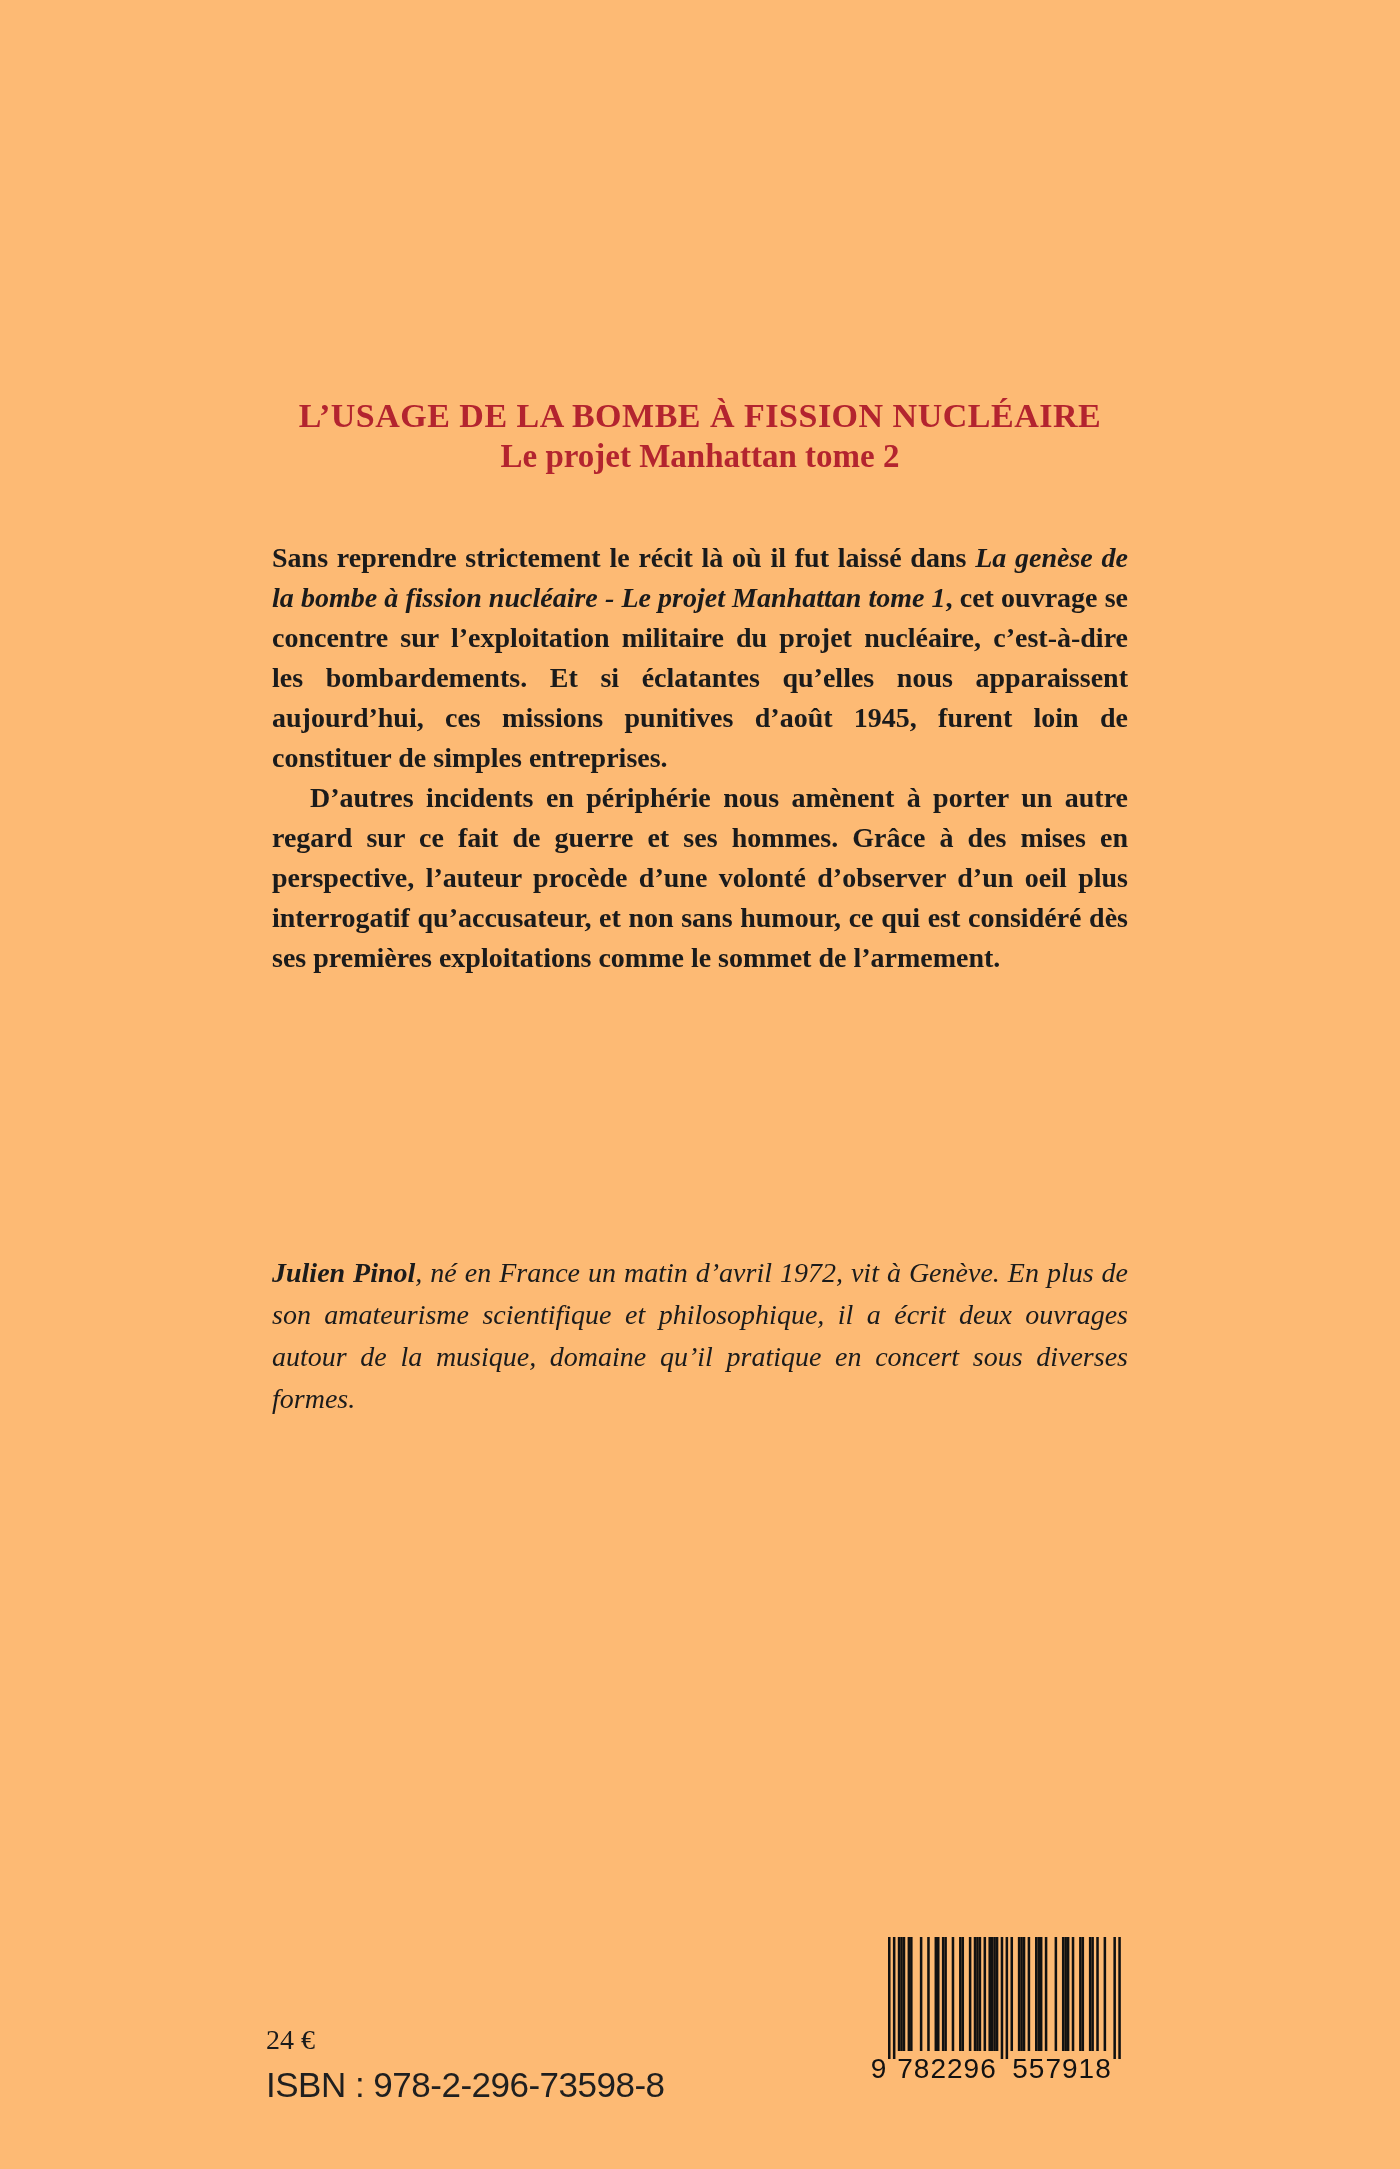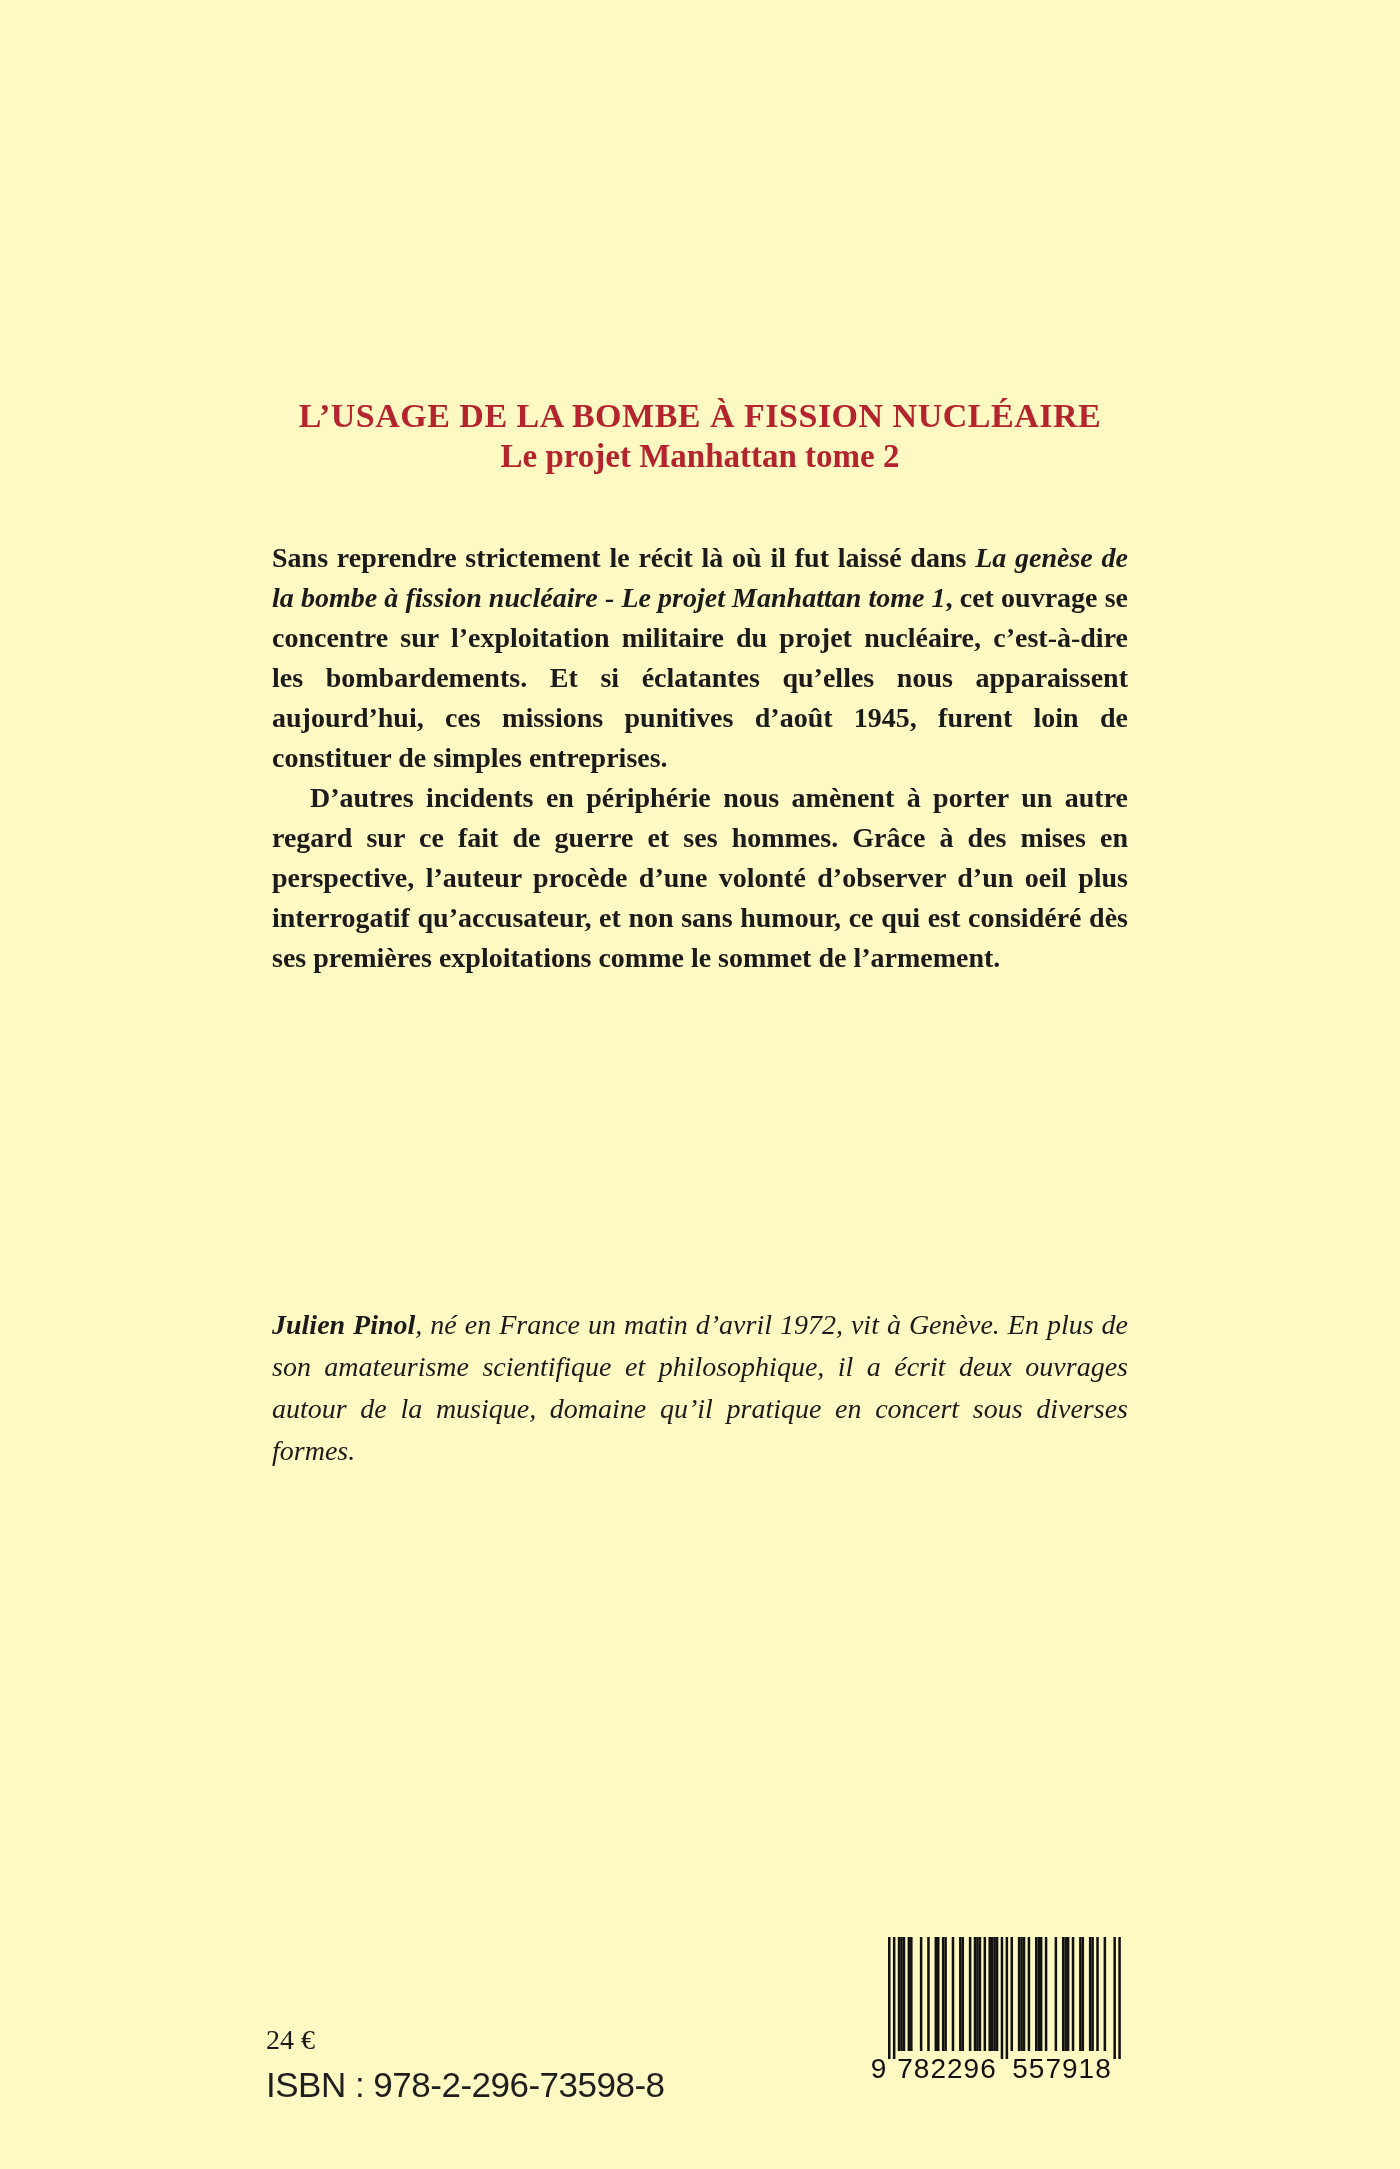--- a/index.html
+++ b/index.html
@@ -1,35 +1,35 @@
 <!DOCTYPE html>
 <html style="--accent: #b3242f;"><head>
 <meta charset="utf-8">
 <style>
   html,body{margin:0;padding:0;background:#ffffff;}
   .page{
-    position:relative;width:1400px;height:2169px;background:#fef9c3;
+    position:relative;width:1400px;height:2169px;background:#fdba74;
     font-family:"Liberation Serif",serif;color:#1b1b1b;overflow:hidden;
   }
   .title-block{
     position:absolute;top:396px;left:0;width:100%;text-align:center;
     color:var(--accent,#b3242f);
   }
   .title-line1{font-size:34px;font-weight:bold;letter-spacing:.5px;line-height:40px;}
   .title-line2{font-size:33px;font-weight:bold;line-height:40px;}
   .synopsis{
     position:absolute;left:272px;top:538px;width:856px;
     font-size:28px;line-height:40px;text-align:justify;text-justify:inter-word;
   }
   .synopsis p{margin:0;font-weight:bold;}
   .synopsis p.indented{text-indent:38px;}
   .seg-italic{font-style:italic;}
   .seg-bold-italic{font-style:italic;font-weight:bold;}
   .bio{
-    position:absolute;left:272px;top:1304px;width:856px;
+    position:absolute;left:272px;top:1252px;width:856px;
     font-size:28px;line-height:42px;text-align:justify;font-style:italic;
   }
   .price{
     position:absolute;left:266px;top:2018px;font-size:28px;line-height:44px;
   }
   .isbn{
     position:absolute;left:266px;top:2066px;
     font-family:"Liberation Sans",sans-serif;font-size:35px;line-height:38px;color:#1f1f1f;
     letter-spacing:-0.5px;
   }

